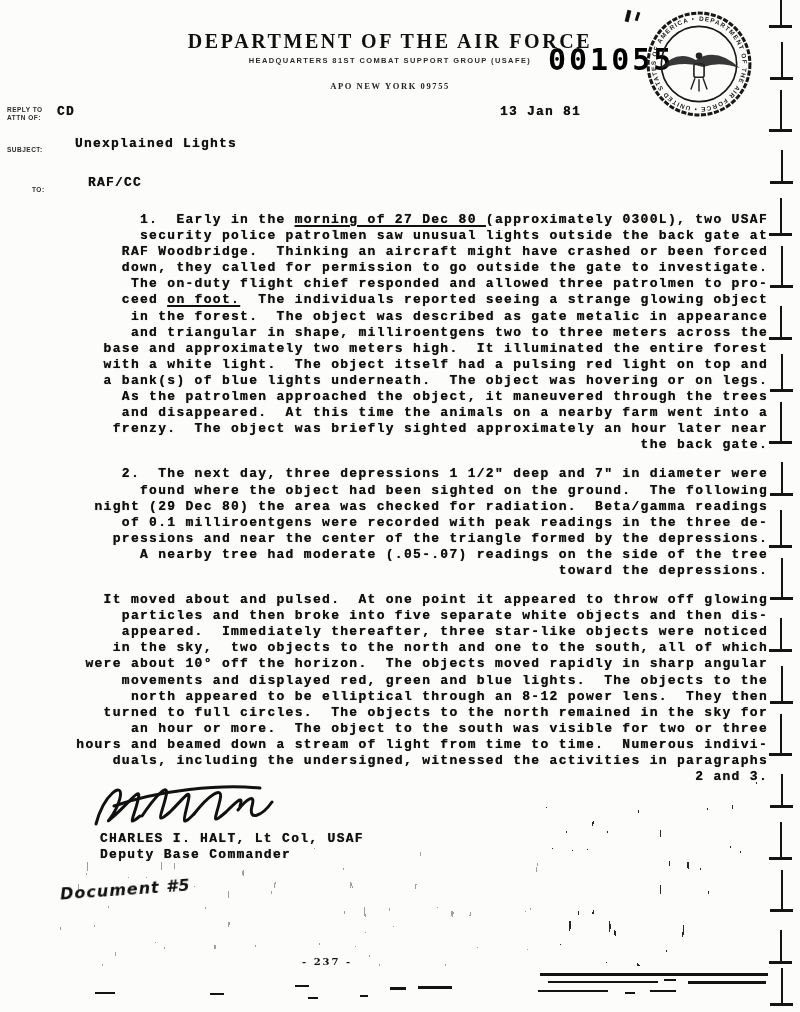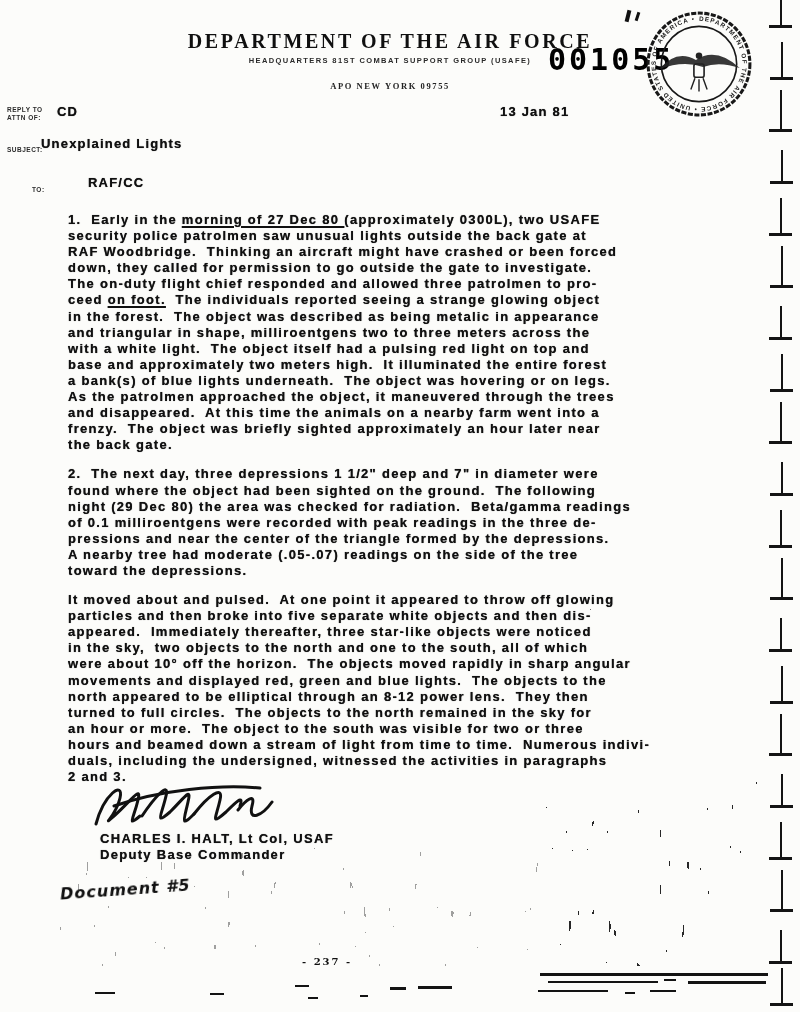--- a/index.html
+++ b/index.html
@@ -1,19 +1,19 @@
 <!DOCTYPE html>
 <html><head>
 <meta charset="utf-8">
 <style>
   html,body{margin:0;padding:0;background:#e8e8e4;}
   .page{position:relative;width:800px;height:1012px;margin:0 auto;background:#fcfcfa;
         overflow:hidden;color:#101010;}
-  .typew{font-family:Liberation Sans, sans-serif;font-weight:700;
-         text-shadow:0 0 .7px rgba(10,10,10,.85);}
+  .typew{font-family:Liberation Mono, monospace;font-weight:700;
+         text-shadow:0 0 .7px rgba(10,10,10,.85);text-align:right;}
   .abs{position:absolute;}
 
   
   .lh{left:0;top:30px;width:780px;text-align:center;}
   .lh-agency{font-family:"Liberation Serif",serif;font-weight:700;font-size:20px;
              letter-spacing:2.6px;filter:blur(.35px);}
   .lh-unit{margin-top:3px;font-family:"Liberation Sans",sans-serif;font-weight:700;
            font-size:7.5px;letter-spacing:1.4px;color:#2a2a2a;filter:blur(.55px);}
   .lh-loc{margin-top:16px;font-family:Liberation Serif, serif;font-weight:700;
           font-size:8.5px;letter-spacing:1.6px;color:#222;filter:blur(.5px);}
@@ -128,36 +128,36 @@
       <rect x="50" y="55" width="10" height="13" rx="2" fill="none" stroke="#222" stroke-width="1.6"></rect>
       <path d="M51,69 L47,80 M55,70 L55,82 M59,69 L63,80" stroke="#222" stroke-width="1.4" fill="none"></path>
     </svg>
   </div>
 
   <div class="abs flabel" style="left:7px;top:106px;">REPLY TO
 ATTN OF:</div>
   <div class="abs typew fval" style="left:57px;top:104px;">CD</div>
   <div class="abs typew fval" style="left:500px;top:104px;">13 Jan 81</div>
   <div class="abs flabel" style="left:7px;top:146px;">SUBJECT:</div>
-  <div class="abs typew fval" style="left:41px;top:136px;">Unexplained Lights</div>
+  <div class="abs typew fval" style="left:75px;top:136px;">Unexplained Lights</div>
   <div class="abs flabel" style="left:32px;top:186px;">TO:</div>
   <div class="abs typew fval" style="left:88px;top:175px;">RAF/CC</div>
 
   <div class="abs typew body">
       <div class="para">
-        <div class="line"><span>1.  Early in the </span><span class="u">morning of 27 Dec 80 </span><span>(approximately 0300L), two USAFE</span></div>
+        <div class="line"><span>1.  Early in the </span><span class="u">morning of 27 Dec 80 </span><span>(approximately 0300L), two USAF</span></div>
         <div class="line"><span>security police patrolmen saw unusual lights outside the back gate at</span></div>
         <div class="line"><span>RAF Woodbridge.  Thinking an aircraft might have crashed or been forced</span></div>
         <div class="line"><span>down, they called for permission to go outside the gate to investigate.</span></div>
         <div class="line"><span>The on-duty flight chief responded and allowed three patrolmen to pro-</span></div>
         <div class="line"><span>ceed </span><span class="u">on foot.</span><span>  The individuals reported seeing a strange glowing object</span></div>
-        <div class="line"><span>in the forest.  The object was described as being metalic in appearance</span></div>
+        <div class="line"><span>in the forest.  The object was described as gate metalic in appearance</span></div>
         <div class="line"><span>and triangular in shape, milliroentgens two to three meters across the</span></div>
+        <div class="line"><span>base and approximately two meters high.  It illuminated the entire forest</span></div>
         <div class="line"><span>with a white light.  The object itself had a pulsing red light on top and</span></div>
-        <div class="line"><span>base and approximately two meters high.  It illuminated the entire forest</span></div>
         <div class="line"><span>a bank(s) of blue lights underneath.  The object was hovering or on legs.</span></div>
         <div class="line"><span>As the patrolmen approached the object, it maneuvered through the trees</span></div>
         <div class="line"><span>and disappeared.  At this time the animals on a nearby farm went into a</span></div>
         <div class="line"><span>frenzy.  The object was briefly sighted approximately an hour later near</span></div>
         <div class="line"><span>the back gate.</span></div>
       </div>
       <div class="para">
         <div class="line"><span>2.  The next day, three depressions 1 1/2" deep and 7" in diameter were</span></div>
         <div class="line"><span>found where the object had been sighted on the ground.  The following</span></div>
         <div class="line"><span>night (29 Dec 80) the area was checked for radiation.  Beta/gamma readings</span></div>

